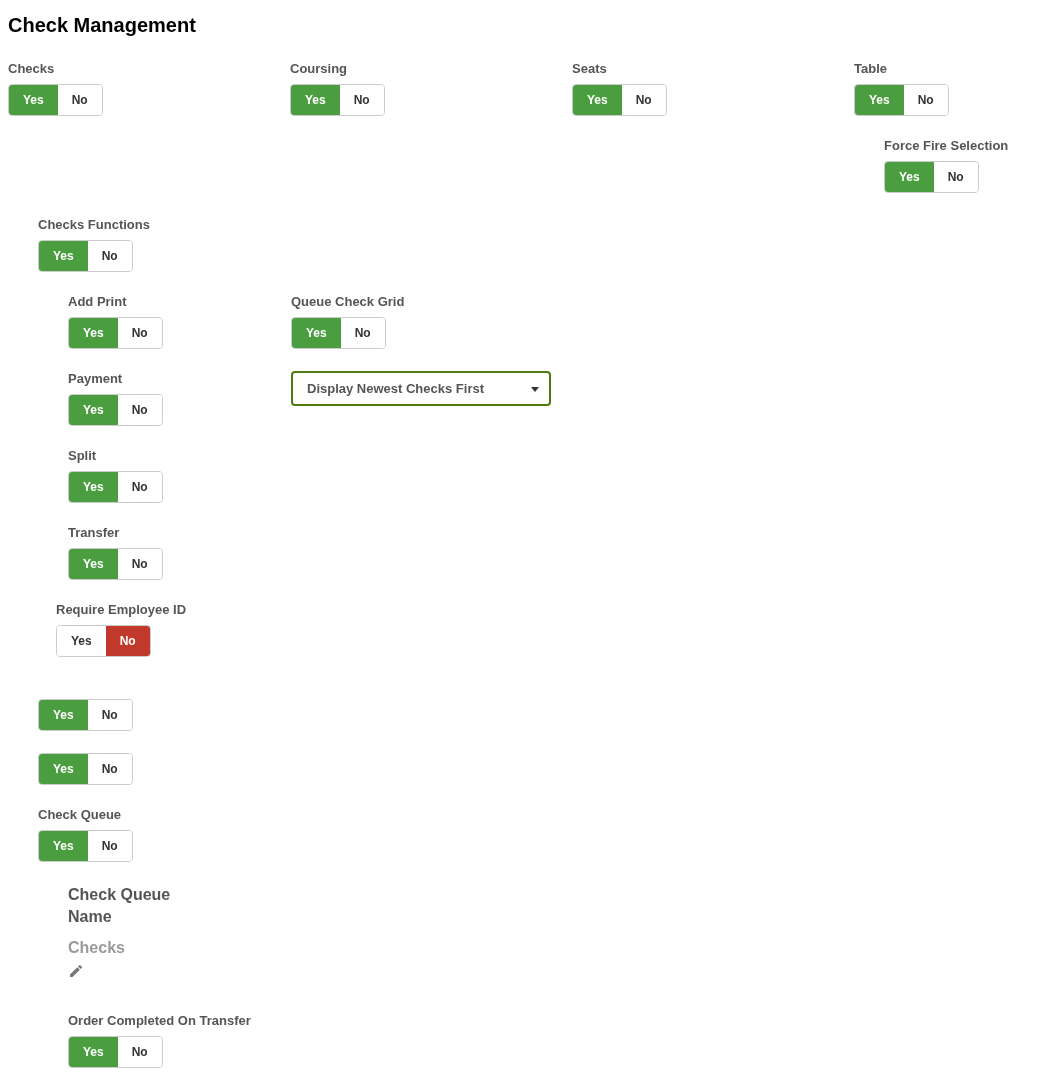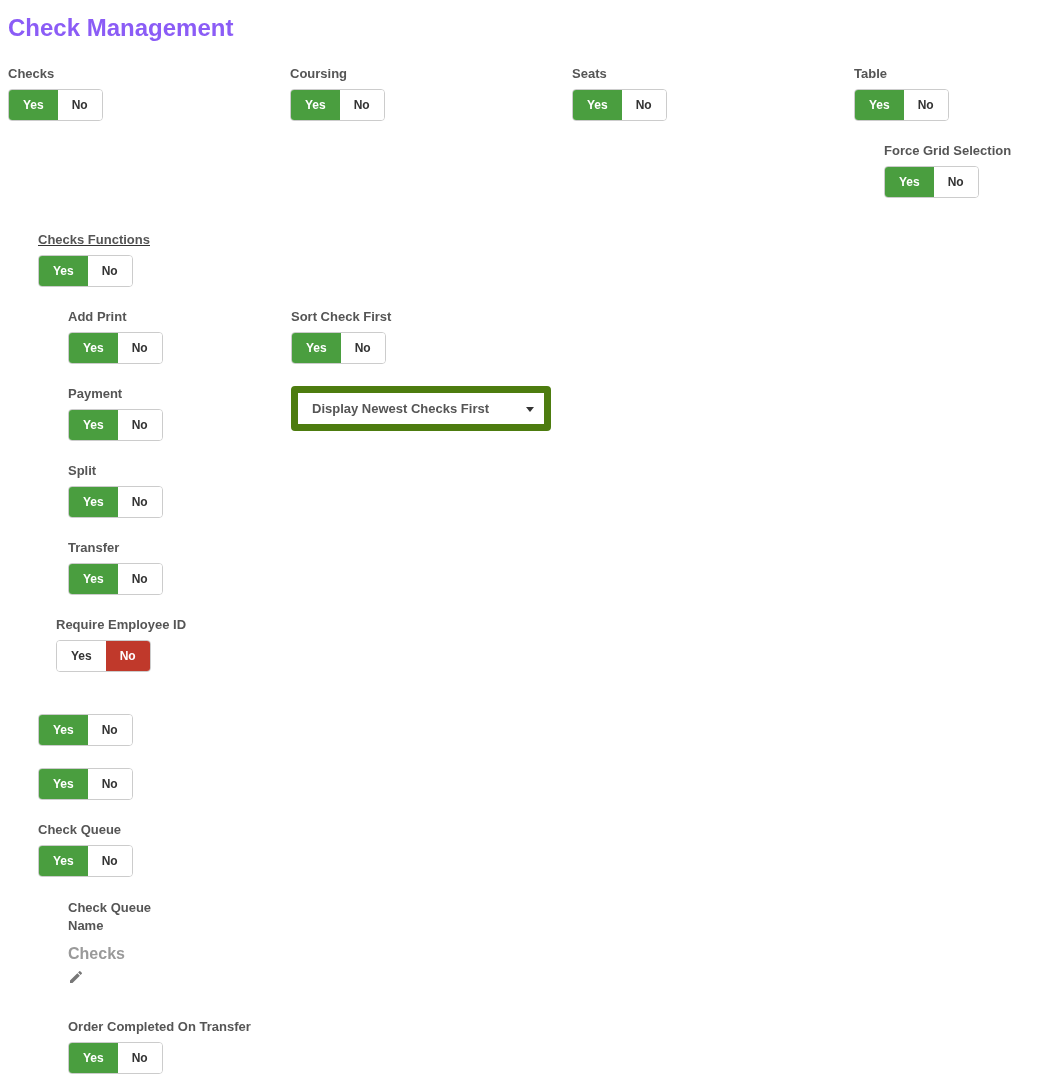--- a/index.html
+++ b/index.html
@@ -4,23 +4,23 @@
 <style>
   * { box-sizing: border-box; }
   body {
     font-family: -apple-system, BlinkMacSystemFont, "Segoe UI", Arial, sans-serif;
     margin: 0;
     padding: 8px;
     color: #333;
     background: #fff;
   }
   h2.page-title {
-    font-size: 24px;
-    font-weight: 700;
-    color: #8b5cf6;
+    font-size: 20px;
+    font-weight: 700;
+    color: #000000;
     margin: 6px 0 24px 0;
   }
   .row-top {
     display: flex;
     flex-wrap: wrap;
     gap: 0;
   }
   .col-checks   { width: 282px; }
   .col-coursing { width: 282px; }
   .col-seats    { width: 282px; }
@@ -64,21 +64,21 @@
   .indent-3 { margin-left: 48px; }
   .section { margin-top: 22px; }
   .sub-row {
     display: flex;
     gap: 1px;
     align-items: flex-start;
   }
   .sub-left  { width: 222px; }
   .sub-right { width: 282px; }
   .select {
-    border: 7px solid #4d7c0f;
+    border: 2px solid #4d7c0f;
     border-radius: 4px;
     padding: 8px 28px 8px 14px;
     font-size: 13px;
     font-weight: 600;
     color: #555;
     background: #fff;
     width: 260px;
     position: relative;
     cursor: pointer;
   }
@@ -96,21 +96,21 @@
     display: inline-flex;
     width: 15px; height: 15px;
     border-radius: 50%;
     background: #222;
     color: #fff;
     align-items: center; justify-content: center;
     font-size: 11px;
     font-weight: 700;
   }
   .queue-name-label {
-    font-size: 13px;
+    font-size: 16px;
     font-weight: 700;
     color: #555;
     line-height: 1.4;
     max-width: 120px;
   }
   .queue-name-value {
     font-size: 16px;
     font-weight: 600;
     color: #9a9a9a;
     margin: 10px 0 6px 0;
@@ -155,47 +155,47 @@
     </div>
   </div>
 
   <div class="col-table">
     <div class="field-label">Table</div>
     <div class="toggle">
       <button class="active-yes">Yes</button>
       <button>No</button>
     </div>
     <div class="force-table-wrap">
-      <div class="field-label">Force Grid Selection</div>
+      <div class="field-label">Force Fire Selection</div>
       <div class="toggle">
         <button class="active-yes">Yes</button>
         <button>No</button>
       </div>
     </div>
   </div>
 </div>
 
-<div class="section indent-1" style="margin-top:34px;text-decoration:underline;">
+<div class="section indent-1" style="margin-top:24px;">
   <div class="field-label">Checks Functions</div>
   <div class="toggle">
     <button class="active-yes">Yes</button>
     <button>No</button>
   </div>
 </div>
 
 <div class="section indent-2 sub-row">
   <div class="sub-left">
     <div class="field-label">Add Print</div>
     <div class="toggle">
       <button class="active-yes">Yes</button>
       <button>No</button>
     </div>
   </div>
   <div class="sub-right">
-    <div class="field-label">Sort Check First</div>
+    <div class="field-label">Queue Check Grid</div>
     <div class="toggle">
       <button class="active-yes">Yes</button>
       <button>No</button>
     </div>
   </div>
 </div>
 
 <div class="section indent-2 sub-row">
   <div class="sub-left">
     <div class="field-label">Payment</div>

